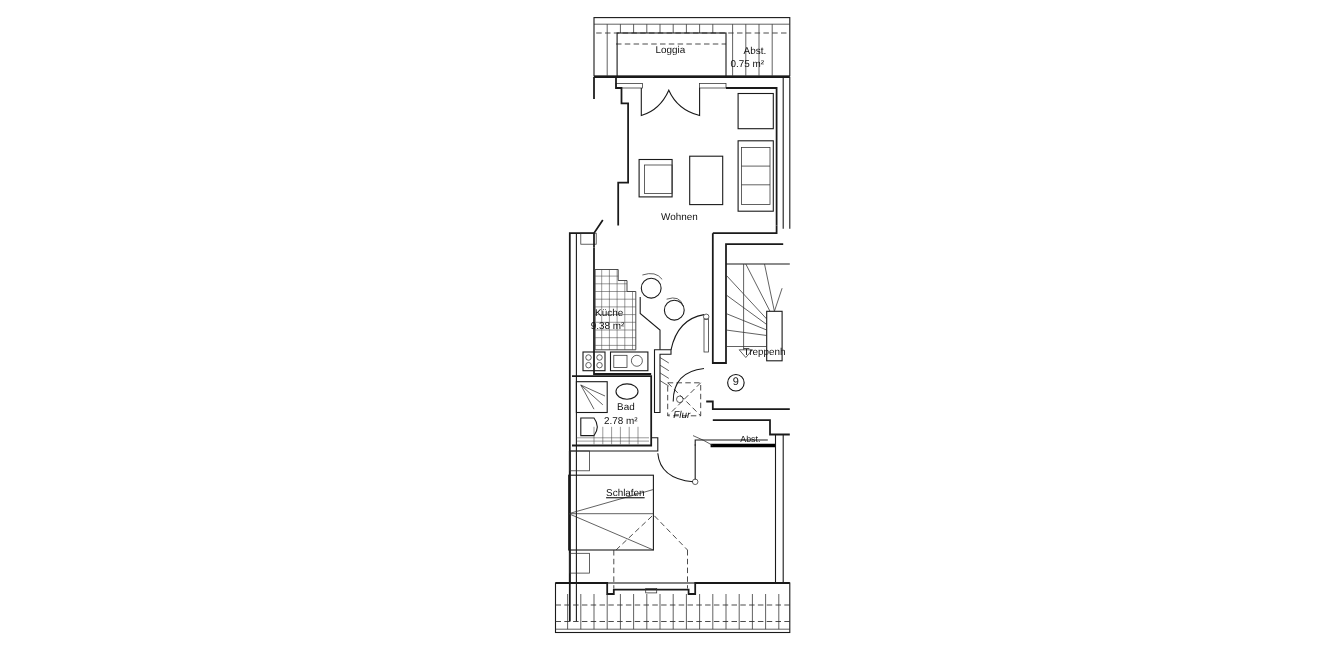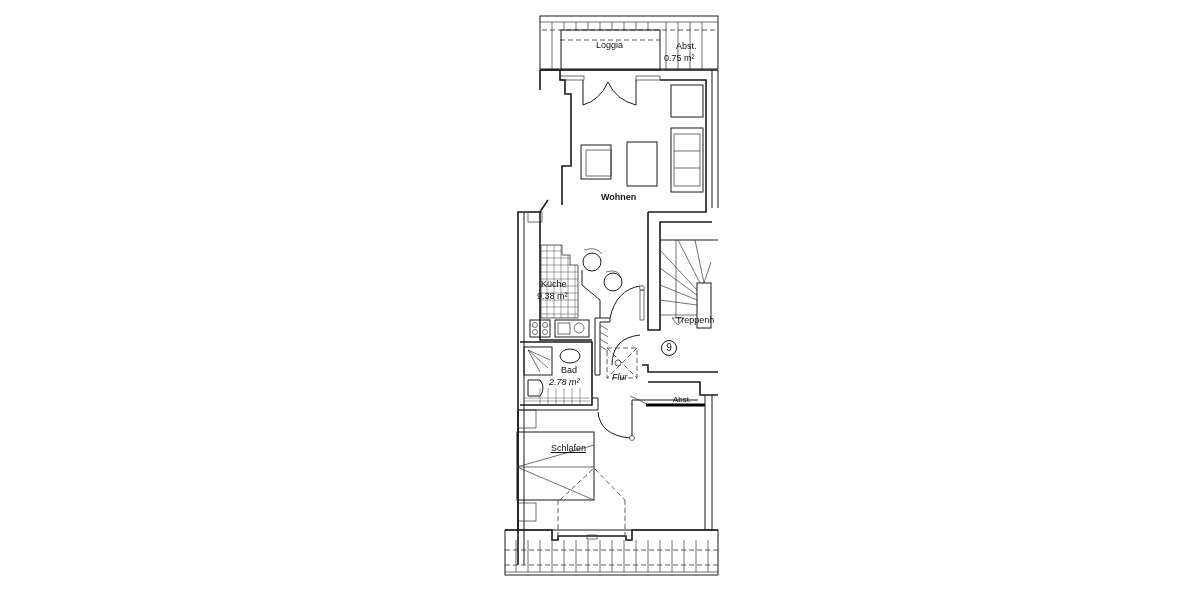--- a/index.html
+++ b/index.html
@@ -225,22 +225,22 @@
       <line x1="684" y1="540" x2="684" y2="572"></line>
         <line x1="696" y1="540" x2="696" y2="572"></line>
       <line x1="708" y1="540" x2="708" y2="572"></line>
     </g>
   </g>
 </svg>
 
 <div class="lbl" style="left:596px;top:41px;">Loggia</div>
 <div class="lbl" style="left:676px;top:42px;">Abst.</div>
 <div class="lbl" style="left:664px;top:54px;text-align:center;">0.75 m²</div>
-<div class="lbl" style="left:601px;top:193px;font-weight:bold;">Wohnen</div>
+<div class="lbl" style="left:601px;top:193px;">Wohnen</div>
 <div class="lbl" style="left:541px;top:280px;">Küche</div>
 <div class="lbl" style="left:537px;top:292px;">9.38 m²</div>
 <div class="lbl" style="left:561px;top:366px;">Bad</div>
-<div class="lbl" style="left:549px;top:378px;font-style:italic;">2.78 m²</div>
+<div class="lbl" style="left:549px;top:378px;">2.78 m²</div>
 <div class="lbl" style="left:612px;top:373px;font-style:italic;">Flur</div>
 <div class="lbl" style="left:676px;top:316px;">Treppenh</div>
 <div class="circle-num" style="left:661px;top:340px;">9</div>
 <div class="lbl lbl-sm" style="left:673px;top:396px;">Abst.</div>
 <div class="lbl" style="left:551px;top:444px;text-decoration:underline;">Schlafen</div>
 
 </body></html>

